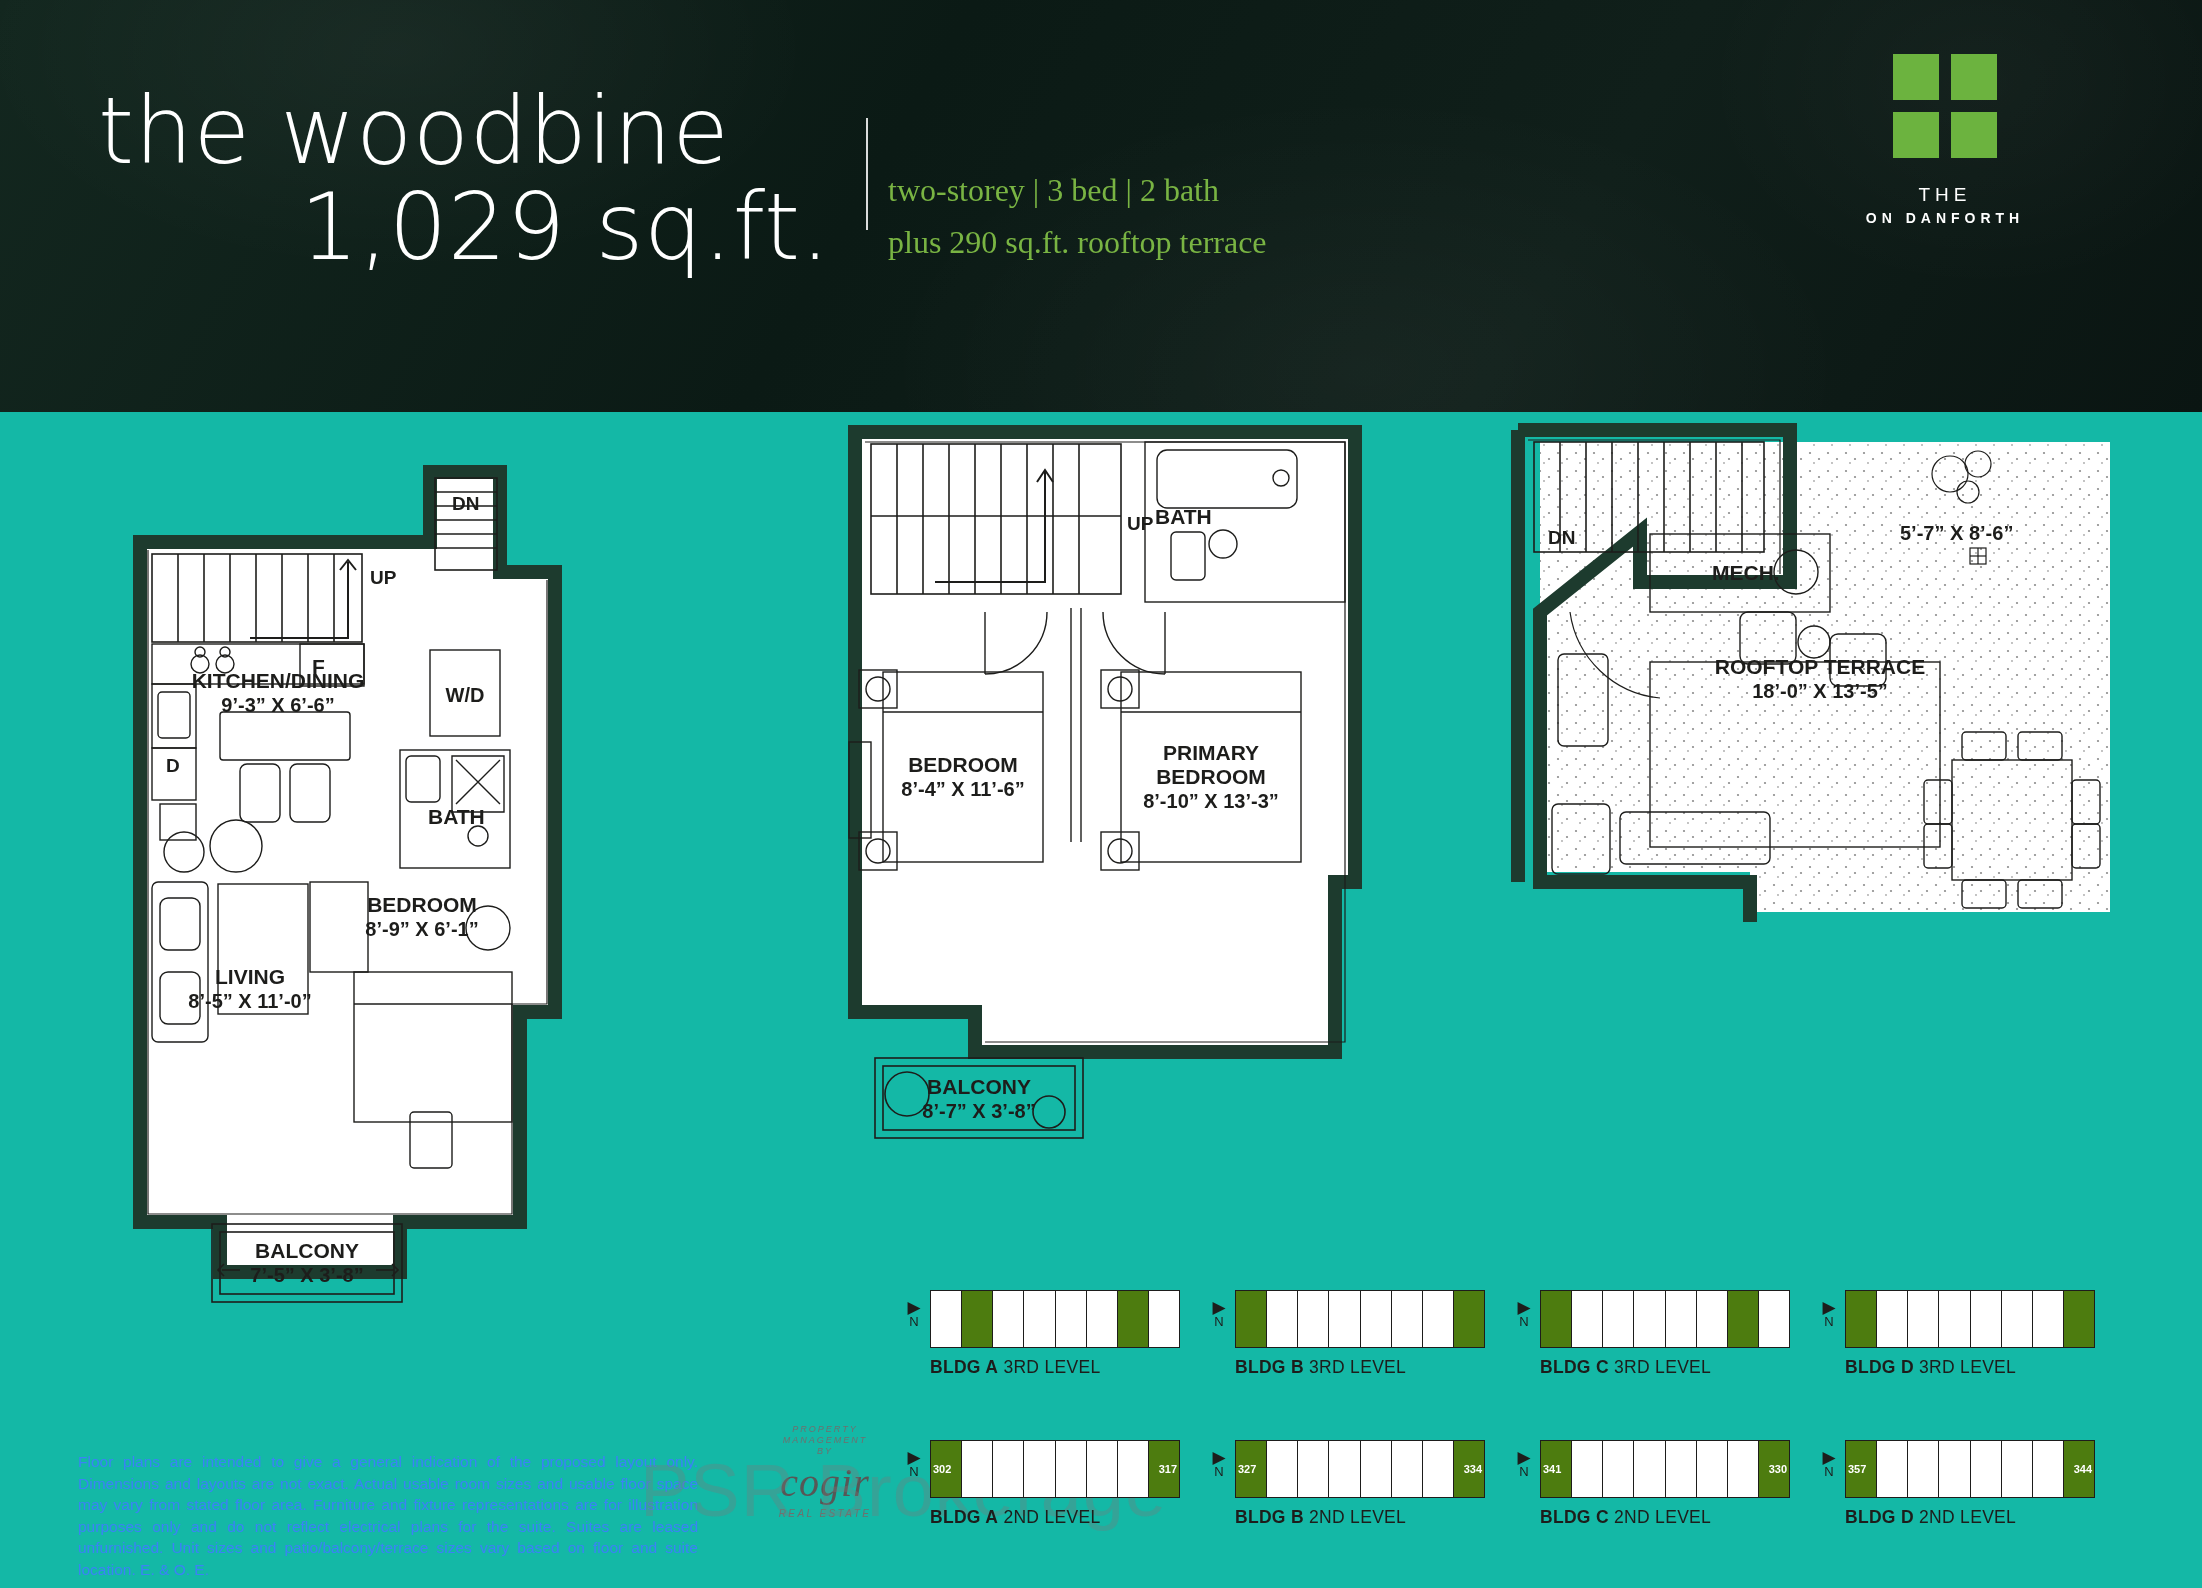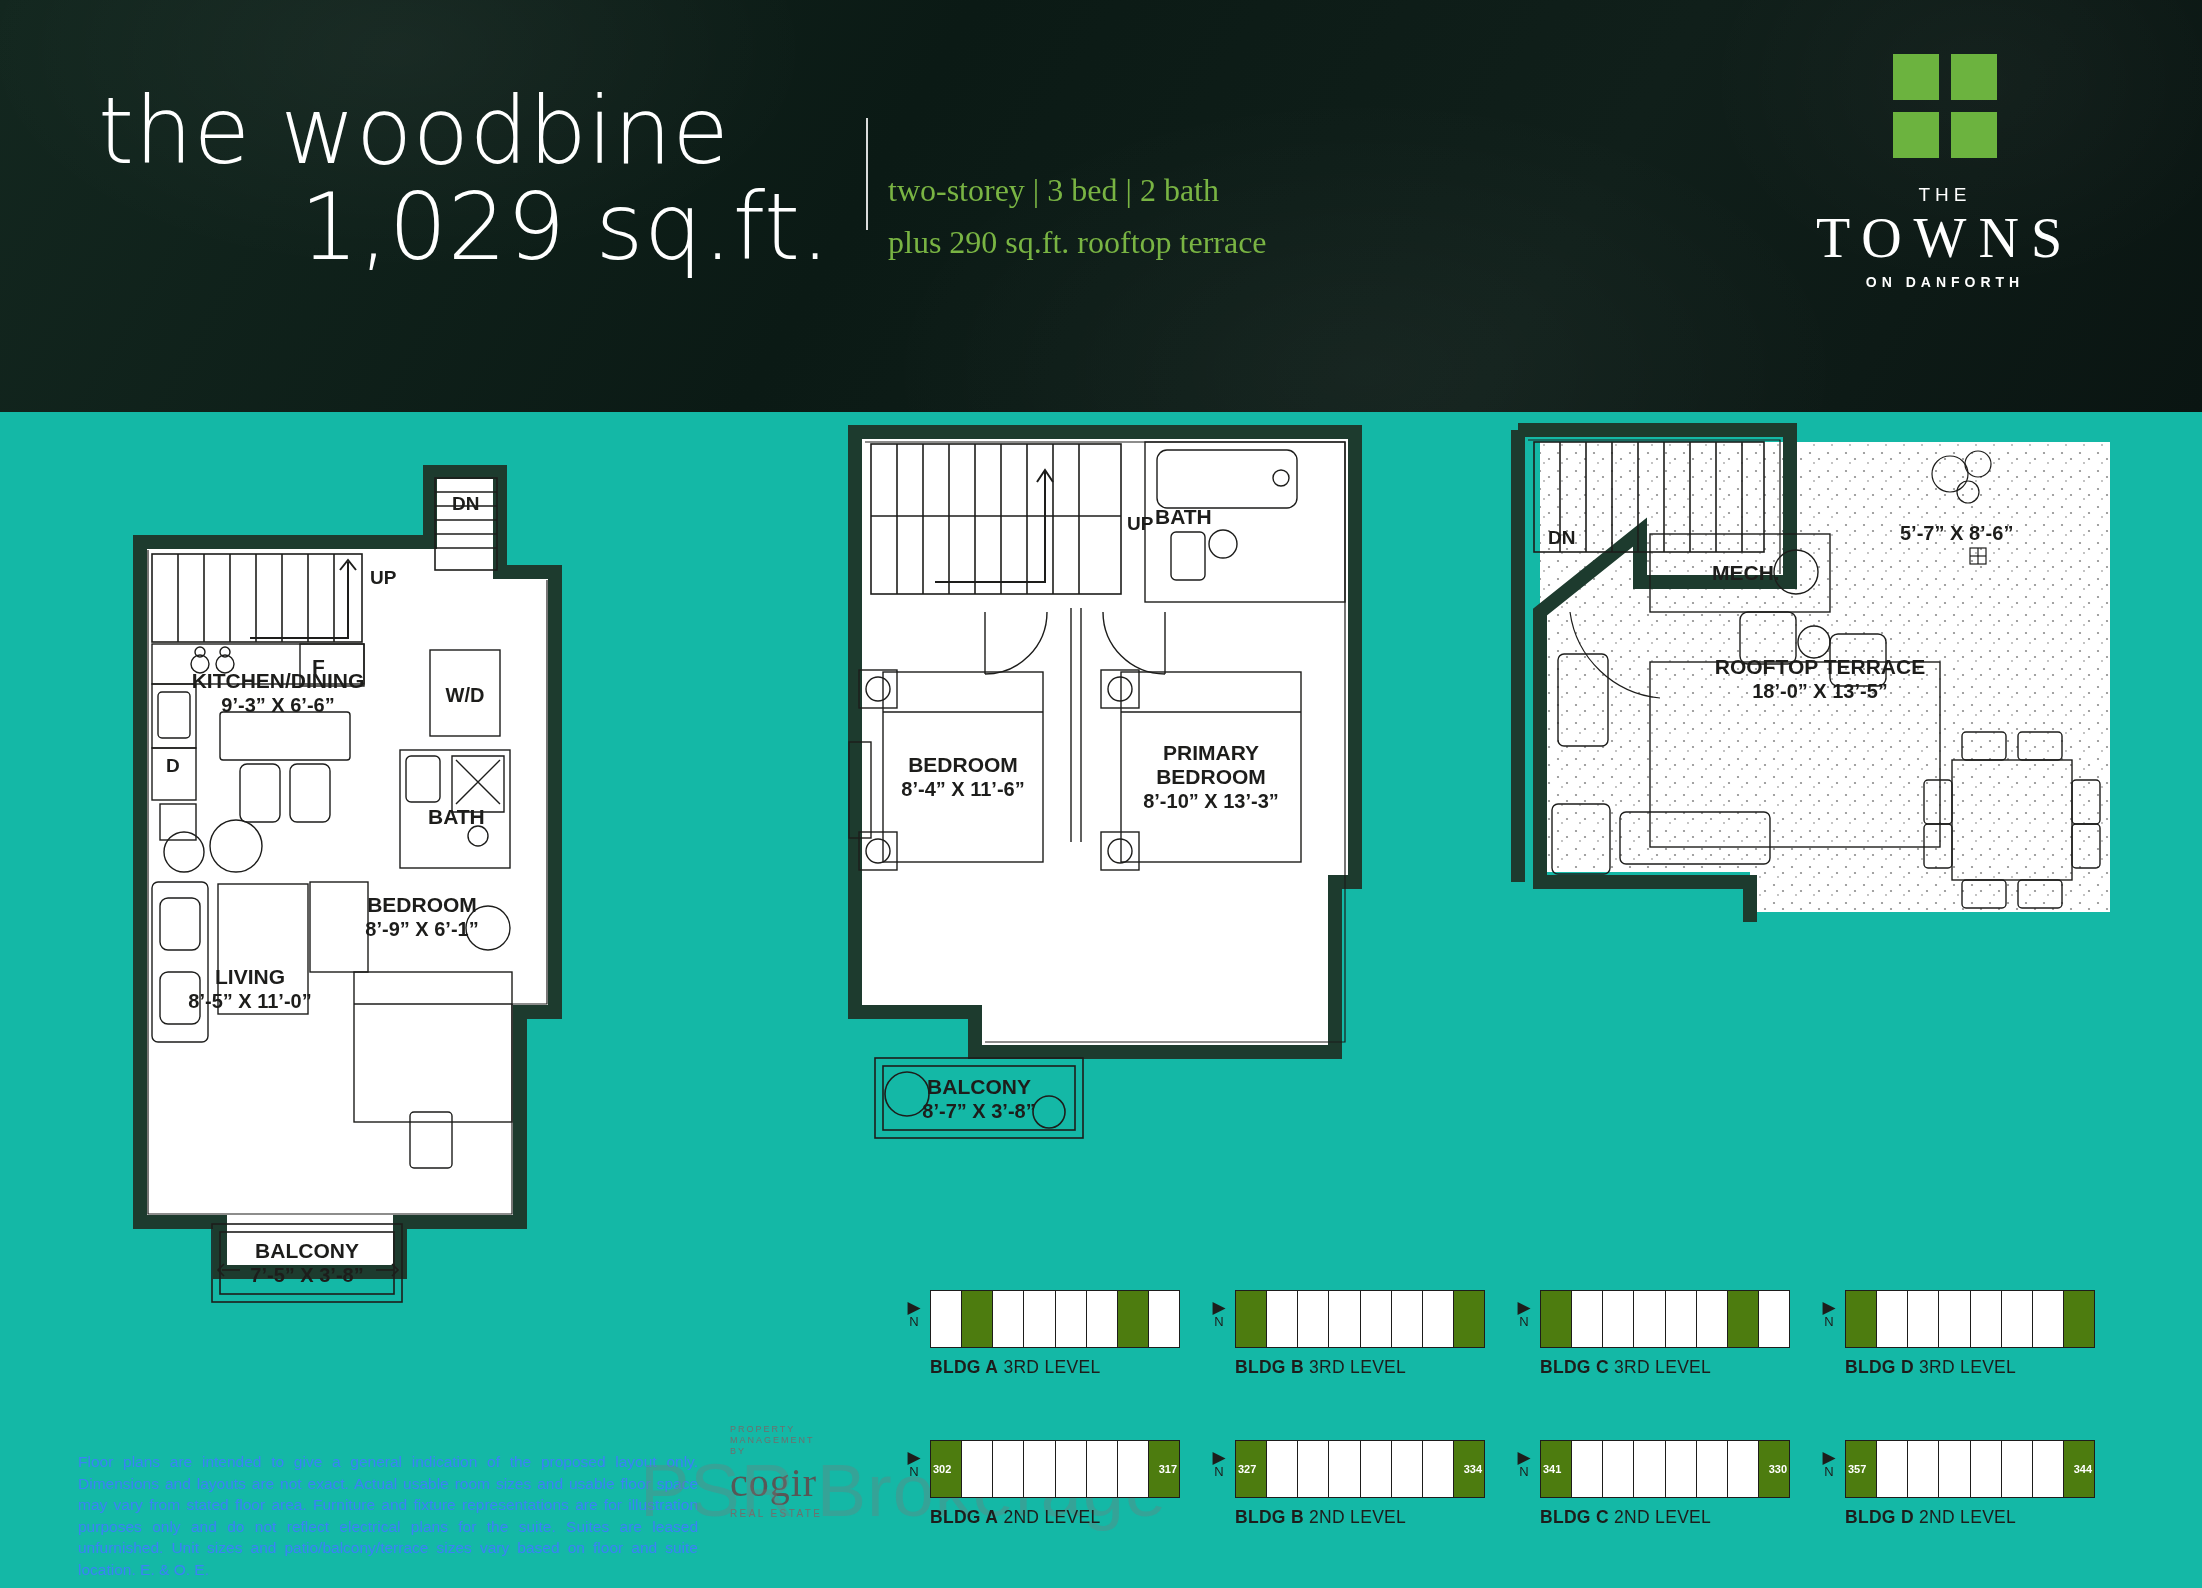--- a/index.html
+++ b/index.html
@@ -61,21 +61,21 @@
   svg.fp { position:absolute; }
 
   
   .disclaimer {
     position:absolute; left:78px; top:1451px; width:620px;
     font-size:15.5px; line-height:21.5px; color:#3b82f6;
     text-align:justify;
     font-family:"Liberation Sans", sans-serif;
   }
   
-  .cogir { position:absolute; left:730px; top:1424px; width:190px; text-align:left; color:#6f6f6e; }
+  .cogir { position:absolute; left:730px; top:1424px; width:190px; text-align:center; color:#6f6f6e;font-style:italic; }
   .cogir-top { font-size:9px; letter-spacing:2px; line-height:11px; }
   .cogir-name { font-size:40px; letter-spacing:1px; color:#575756; font-family:"Liberation Serif", serif; margin-top:2px;}
   .cogir-sub { font-size:10px; letter-spacing:2.4px; color:#6f6f6e; margin-top:2px;}
 
   
   .watermark {
     position:absolute; left:640px; top:1448px;
     font-size:74px; color:rgba(120,120,120,0.33); font-weight:400;
     letter-spacing:1px; white-space:nowrap;
     font-family:"Liberation Sans", sans-serif;
@@ -111,21 +111,20 @@
   </div>
 
   <div class="logo">
     <div class="logo-mark">
       <span class="q q1"></span>
         <span class="q q2"></span>
         <span class="q q3"></span>
         <span class="q q4"></span>
     </div>
     <div class="logo-the">THE</div>
-    <div class="logo-towns">TOWNS</div>
     <div class="logo-sub">ON DANFORTH</div>
   </div>
 </div>
 
 <div class="plans">
 
   <svg class="fp" style="left:100px; top:0px;" width="640" height="920" viewBox="0 0 640 920">
     <g fill="none" stroke="#1d1d1b">
 
       <path d="M40 130 L40 810 L120 810 L120 860 L300 860 L300 810 L420 810 L420 600 L455 600 L455 160

